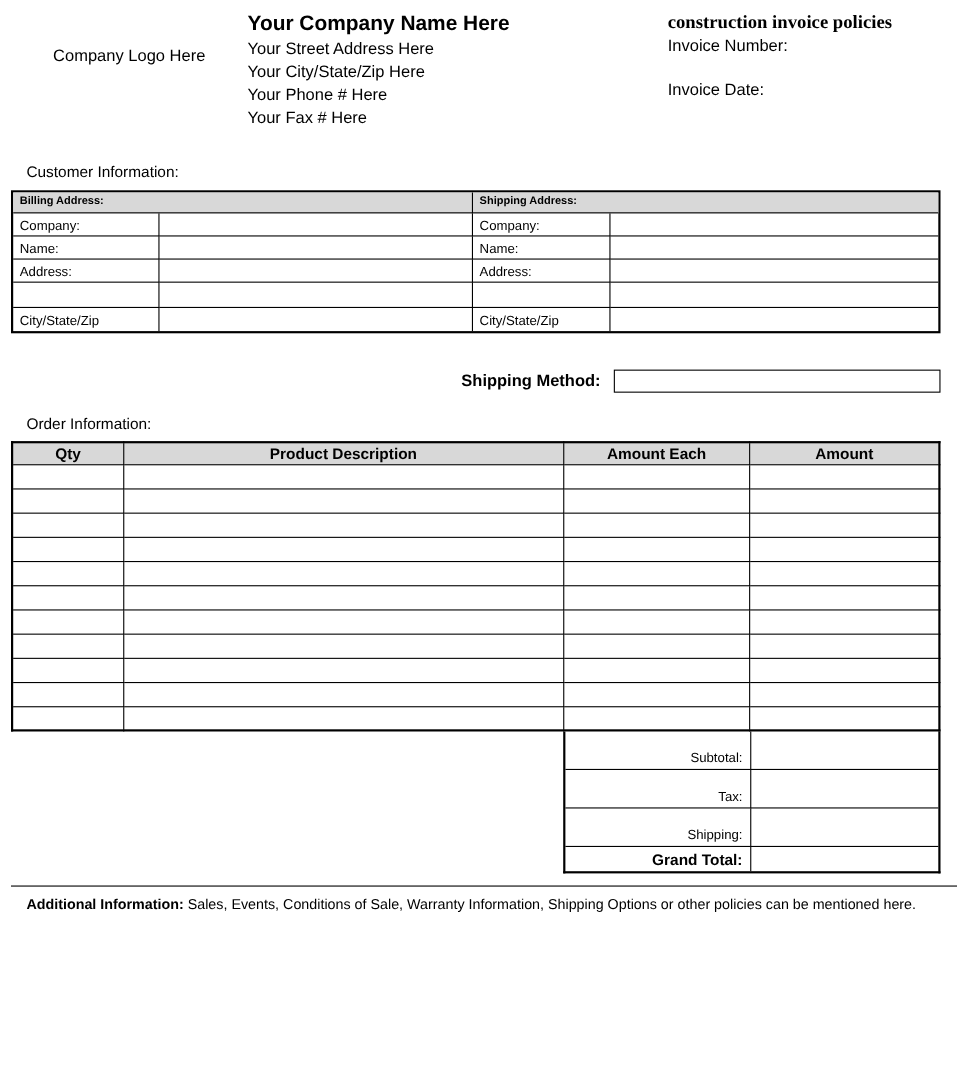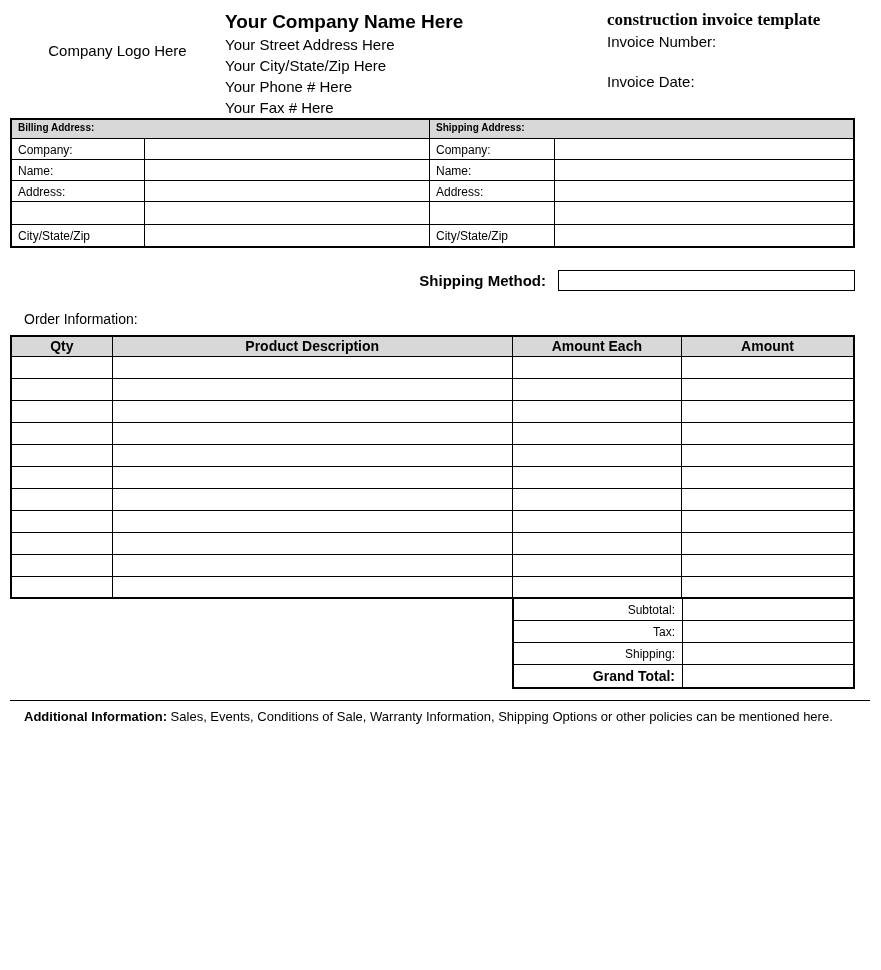--- a/index.html
+++ b/index.html
@@ -25,32 +25,32 @@
   .addr { display: grid; grid-template-columns: 133px 285px 125px 298px; border: 2px solid #000; width: 845px; font-size: 12px; }
   .addr .cell { border-right: 1px solid #000; border-bottom: 1px solid #000; padding: 4px 6px 2px; min-height: 21px; }
   .addr .hdr-cell { background: #d8d8d8; font-weight: bold; font-size: 10px; padding: 2px 6px; min-height: 19px; }
   .span2a { grid-column: 1 / 3; }
   .span2b { grid-column: 3 / 5; }
   .addr .last-col { border-right: none; }
   .addr .last-row { border-bottom: none; }
   .addr .tall { min-height: 23px; }
 
   
-  .ship { display: flex; justify-content: flex-end; align-items: center; margin-top: 22px; width: 845px; }
+  .ship { display: flex; justify-content: flex-end; align-items: center; margin-top: 33px; width: 845px; }
   .ship-lbl { font-weight: bold; font-size: 15px; margin-right: 12px; }
   .ship-box { width: 297px; height: 21px; border: 1px solid #000; display: inline-block; background: #fff; }
 
   
   table.order { border-collapse: collapse; border: 2px solid #000; width: 845px; table-layout: fixed; }
   table.order th { background: #d8d8d8; border: 1px solid #000; font-size: 14px; font-weight: bold; height: 20px; text-align: center; padding: 0; }
   table.order td { border: 1px solid #000; height: 22px; padding: 0; }
 
   
   .totals { display: grid; grid-template-columns: 168px 171px; width: 343px; margin-left: 502px; border: 2px solid #000; border-top: none; font-size: 12px; }
-  .t-label { text-align: right; padding: 4px 7px 3px; border-bottom: 1px solid #000; min-height: 20px; }
+  .t-label { text-align: right; padding: 17px 7px 3px; border-bottom: 1px solid #000; min-height: 20px; }
   .t-value { border-left: 1px solid #000; border-bottom: 1px solid #000; min-height: 20px; }
   .t-label.grand { border-bottom: none; font-weight: bold; font-size: 14px; padding-top: 3px; min-height: 22px; }
   .t-value.grand { border-bottom: none; min-height: 22px; }
 
   
   .notes { border: 2px solid #000; margin-top: 37px; width: 845px; }
   .notes-hdr { background: #d8d8d8; border-bottom: 1px solid #000; font-weight: bold; font-size: 13px; padding: 2px 9px; min-height: 18px; }
   .notes-body { height: 121px; background: #fff; }
 
   
@@ -66,26 +66,27 @@
     <div class="hdr">
       <div class="hdr-logo">Company Logo Here</div>
       <div class="hdr-center">
         <div class="company-name">Your Company Name Here</div>
         <div>Your Street Address Here</div>
         <div>Your City/State/Zip Here</div>
         <div>Your Phone # Here</div>
         <div>Your Fax # Here</div>
       </div>
       <div class="hdr-right">
-        <div class="tpl-title">construction invoice template</div>
+        <div class="tpl-title">construction invoice policies</div>
         <div class="inv-num">Invoice Number:</div>
         <div class="inv-date">Invoice Date:</div>
       </div>
     </div>
 
+    <div class="section-label">Customer Information:</div>
 
     <div class="addr">
       <div class="cell hdr-cell span2a">Billing Address:</div>
       <div class="cell hdr-cell span2b last-col">Shipping Address:</div>
 
       <div class="cell">Company:</div>
       <div class="cell"></div>
       <div class="cell">Company:</div>
       <div class="cell last-col"></div>
 

